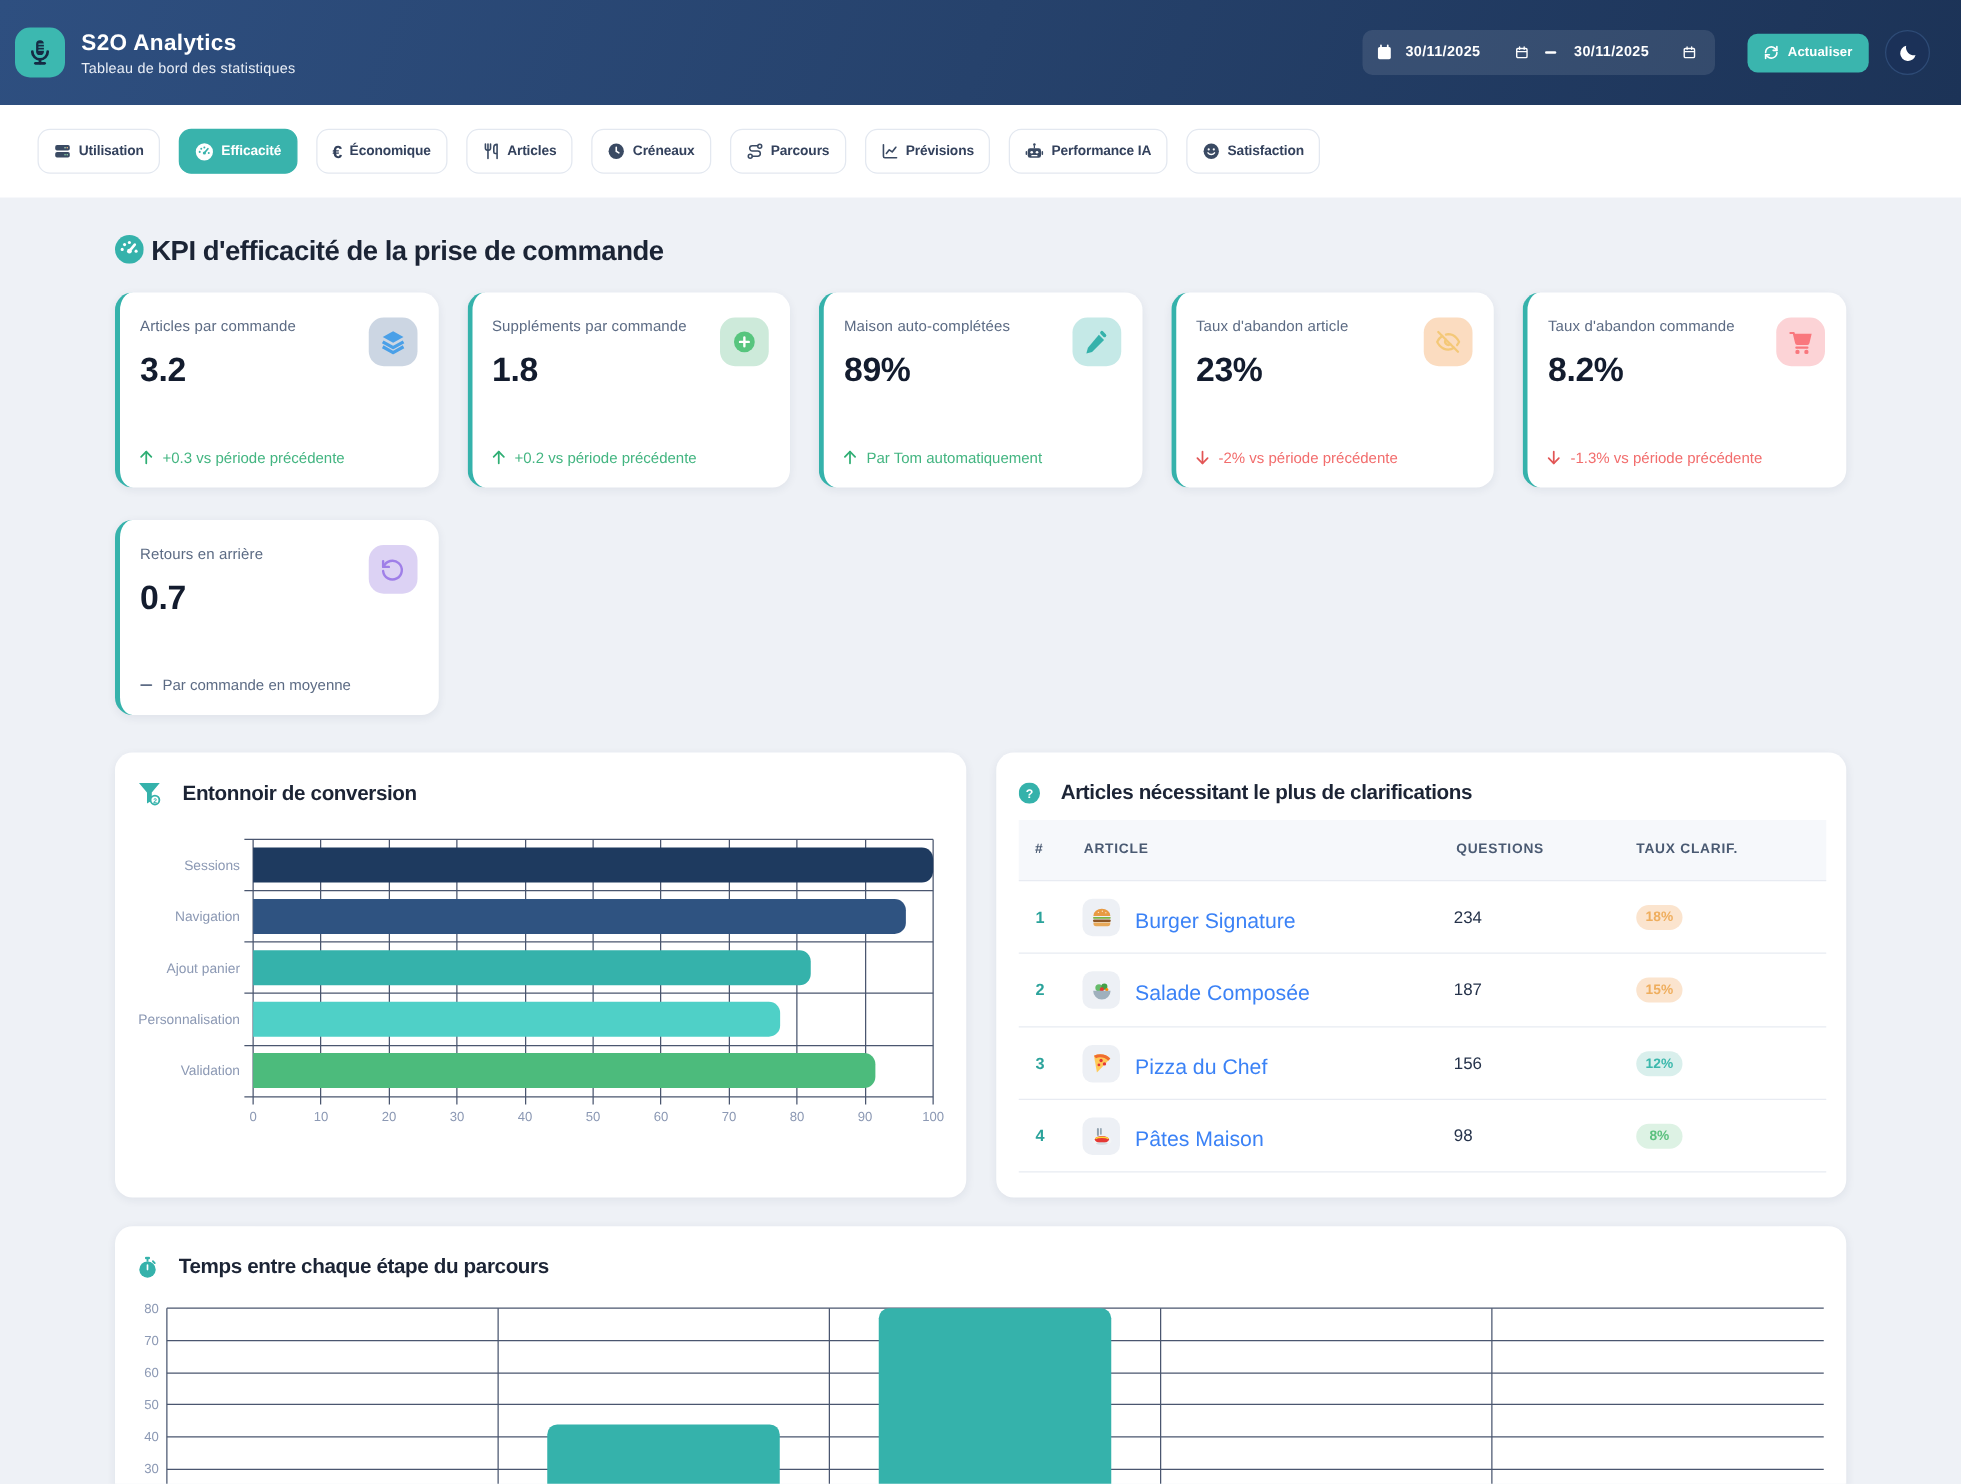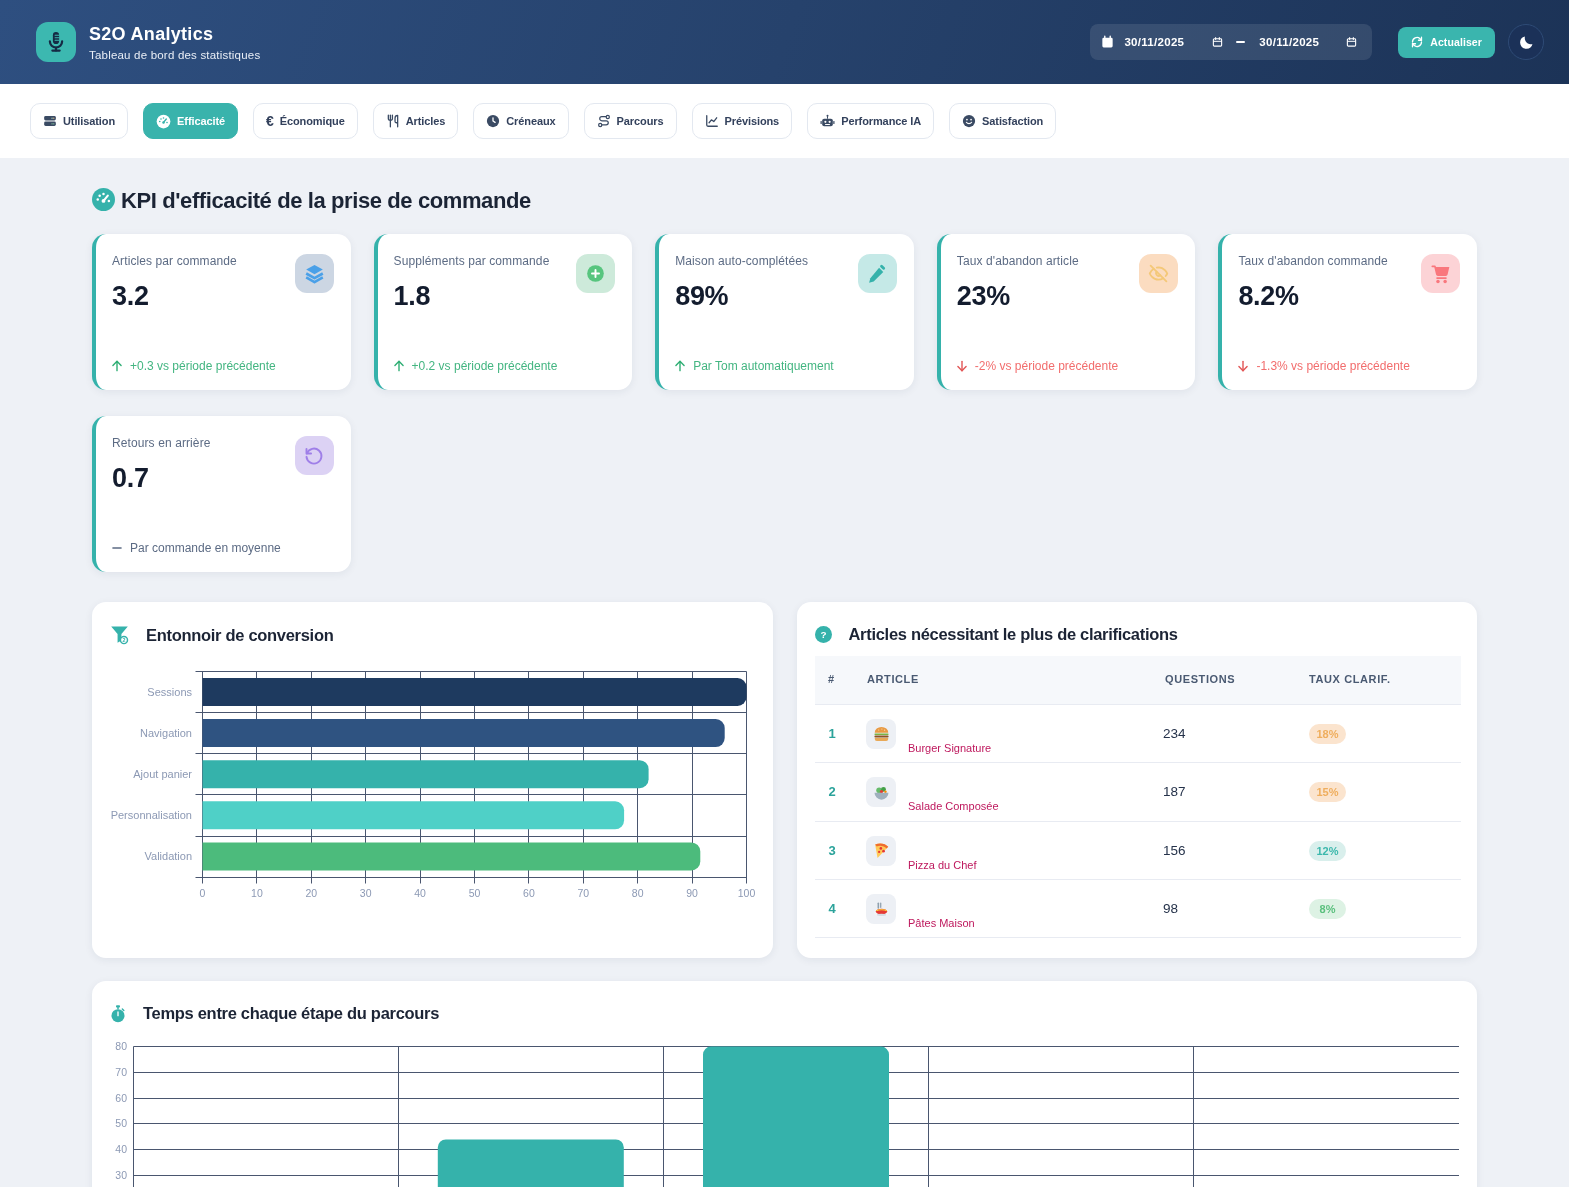--- a/index.html
+++ b/index.html
@@ -1,21 +1,21 @@
 <!DOCTYPE html>
 <html lang="fr"><head>
 <meta charset="utf-8">
 <title>S2O Analytics</title>
 <style>
 *{margin:0;padding:0;box-sizing:border-box}
 html,body{width:1569px;height:1187px;overflow:hidden}
 body{background:#eef1f6;font-family:"Liberation Sans",sans-serif;-webkit-font-smoothing:antialiased}
 svg{display:block}
 
-.topbar{height:84px;background:linear-gradient(110deg,#2e4f80 0%,#26426c 50%,#1c3357 100%);display:flex;align-items:center;justify-content:space-between;padding:0 25px 0 36px}
+.topbar{height:84px;background:linear-gradient(110deg,#2e4f80 0%,#26426c 50%,#1c3357 100%);display:flex;align-items:center;justify-content:space-between;padding:0 25px 0 12px}
 .brand{display:flex;align-items:center;gap:13px}
 .logo{width:40px;height:40px;border-radius:12px;background:#3cb8b0;display:flex;align-items:center;justify-content:center}
 .brand h1{font-size:18px;font-weight:bold;color:#fff;letter-spacing:.3px}
 .brand .sub{font-size:11.5px;color:#e9eef6;margin-top:4px;letter-spacing:.2px}
 .hright{display:flex;align-items:center}
 .daterange{height:36px;background:rgba(255,255,255,.1);border-radius:8px;display:flex;align-items:center;padding:0 15px 0 11px;color:#fff}
 .daterange .dt{font-size:11.5px;font-weight:bold;letter-spacing:.3px}
 .daterange .dash{width:9px;height:2px;background:#fff;border-radius:1px}
 .btn-refresh{height:31px;margin-left:26px;padding:0 13px;background:#3ab5ae;border:none;border-radius:8px;color:#fff;font-family:inherit;font-size:10.5px;font-weight:bold;display:flex;align-items:center;gap:7px;letter-spacing:.1px}
 .moon{width:36px;height:36px;margin-left:13px;border-radius:50%;background:#1b3158;border:1px solid #2e4b76;display:flex;align-items:center;justify-content:center}
@@ -41,21 +41,21 @@
 .p-title{position:absolute;top:23px;left:18px;display:flex;align-items:center;gap:17px;font-size:16.5px;font-weight:bold;color:#1c2435;letter-spacing:-.3px}
 .panel-bottom{margin-top:23px;height:300px}
 
 .tbl{position:absolute;left:18.5px;top:53.5px;width:646px}
 .tbl-head{height:48px;background:#f6f8fb;position:relative}
 .tbl-head span{position:absolute;top:17px;font-size:11px;font-weight:bold;color:#4a5a72;letter-spacing:.6px}
 .trow{height:58.6px;border-top:1px solid #e8ebf2;position:relative}
 .trow:last-child{border-bottom:1px solid #e8ebf2}
 .rank{position:absolute;left:9px;top:21px;width:16px;text-align:center;font-size:13px;font-weight:bold;color:#2ba39b}
 .foodbox{position:absolute;left:51px;top:14px;width:30px;height:30px;border-radius:8px;background:#edf0f5;display:flex;align-items:center;justify-content:center}
-.fname{position:absolute;left:93px;top:37px;font-size:11px;color:#be185d}
+.fname{position:absolute;left:93px;top:22px;font-size:17px;color:#3b82f6}
 .fq{position:absolute;left:348px;top:21px;font-size:13.5px;color:#25324a}
 .badge{position:absolute;left:494px;top:19px;width:37px;height:20px;border-radius:10px;font-size:11px;font-weight:bold;display:flex;align-items:center;justify-content:center}
 .b-warn{background:#fbe4ce;color:#efae5e}
 .b-teal{background:#d9efec;color:#3cb8ac}
 .b-ok{background:#ddf2e4;color:#5bc07e}
 </style>
 </head>
 <body>
 <header class="topbar">
   <div class="brand">

